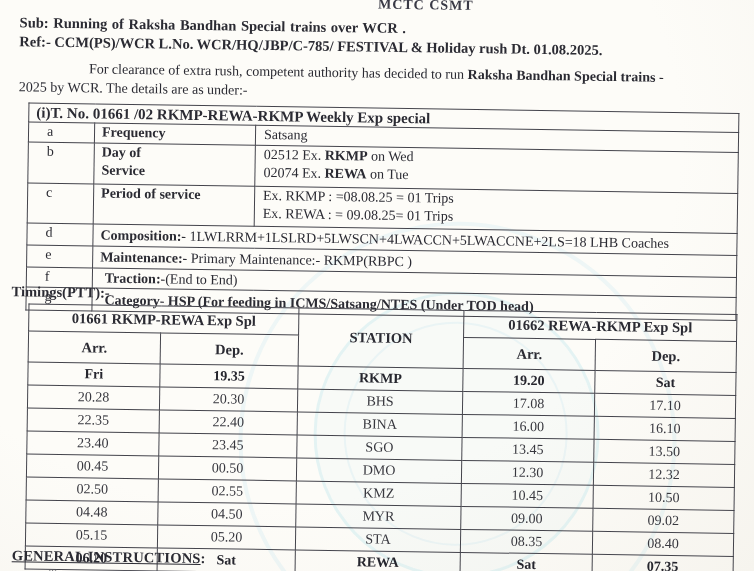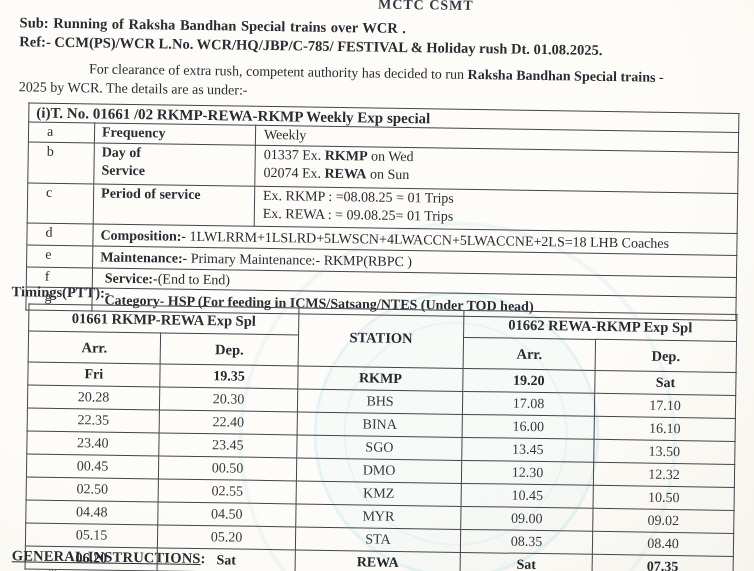--- a/index.html
+++ b/index.html
@@ -91,32 +91,32 @@
       <tbody>
         <tr>
           <td class="title" colspan="3">(i)T. No. 01661 /02 RKMP-REWA-RKMP Weekly Exp special</td>
         </tr>
       <tr data-key="a">
             <td class="kcell">a</td>
             <td class="lcell">
               <div>Frequency</div>
             </td>
             <td class="vcell">
-              <div><span>Weekly</span></div>
+              <div><span>Satsang</span></div>
             </td>
           </tr>
           <tr data-key="b">
             <td class="kcell">b</td>
             <td class="lcell">
               <div>Day of</div>
               <div>Service</div>
             </td>
             <td class="vcell">
-              <div><span>01337 Ex. </span><b>RKMP</b><span> on Wed</span></div>
-              <div><span>02074 Ex. </span><b>REWA</b><span> on Sun</span></div>
+              <div><span>02512 Ex. </span><b>RKMP</b><span> on Wed</span></div>
+              <div><span>02074 Ex. </span><b>REWA</b><span> on Tue</span></div>
             </td>
           </tr>
           <tr data-key="c">
             <td class="kcell">c</td>
             <td class="lcell">
               <div>Period of service</div>
             </td>
             <td class="vcell">
               <div><span>Ex. RKMP : =08.08.25 = 01 Trips</span></div>
               <div><span>Ex. REWA : = 09.08.25= 01 Trips</span></div>
@@ -130,21 +130,21 @@
           </tr>
           <tr data-key="e">
             <td class="kcell">e</td>
             <td colspan="2" class="fcell">
               <div><b>Maintenance:- </b><span>Primary Maintenance:- RKMP(RBPC )</span></div>
             </td>
           </tr>
           <tr data-key="f">
             <td class="kcell">f</td>
             <td colspan="2" class="fcell">
-              <div><b>Service:-</b><span>(End to End)</span></div>
+              <div><b>Traction:-</b><span>(End to End)</span></div>
             </td>
           </tr>
           <tr data-key="g">
             <td class="kcell">g</td>
             <td colspan="2" class="fcell">
               <div><b>Category- HSP (For feeding in ICMS/Satsang/NTES  (Under TOD head)</b></div>
             </td>
           </tr>
         </tbody>
     </table>

